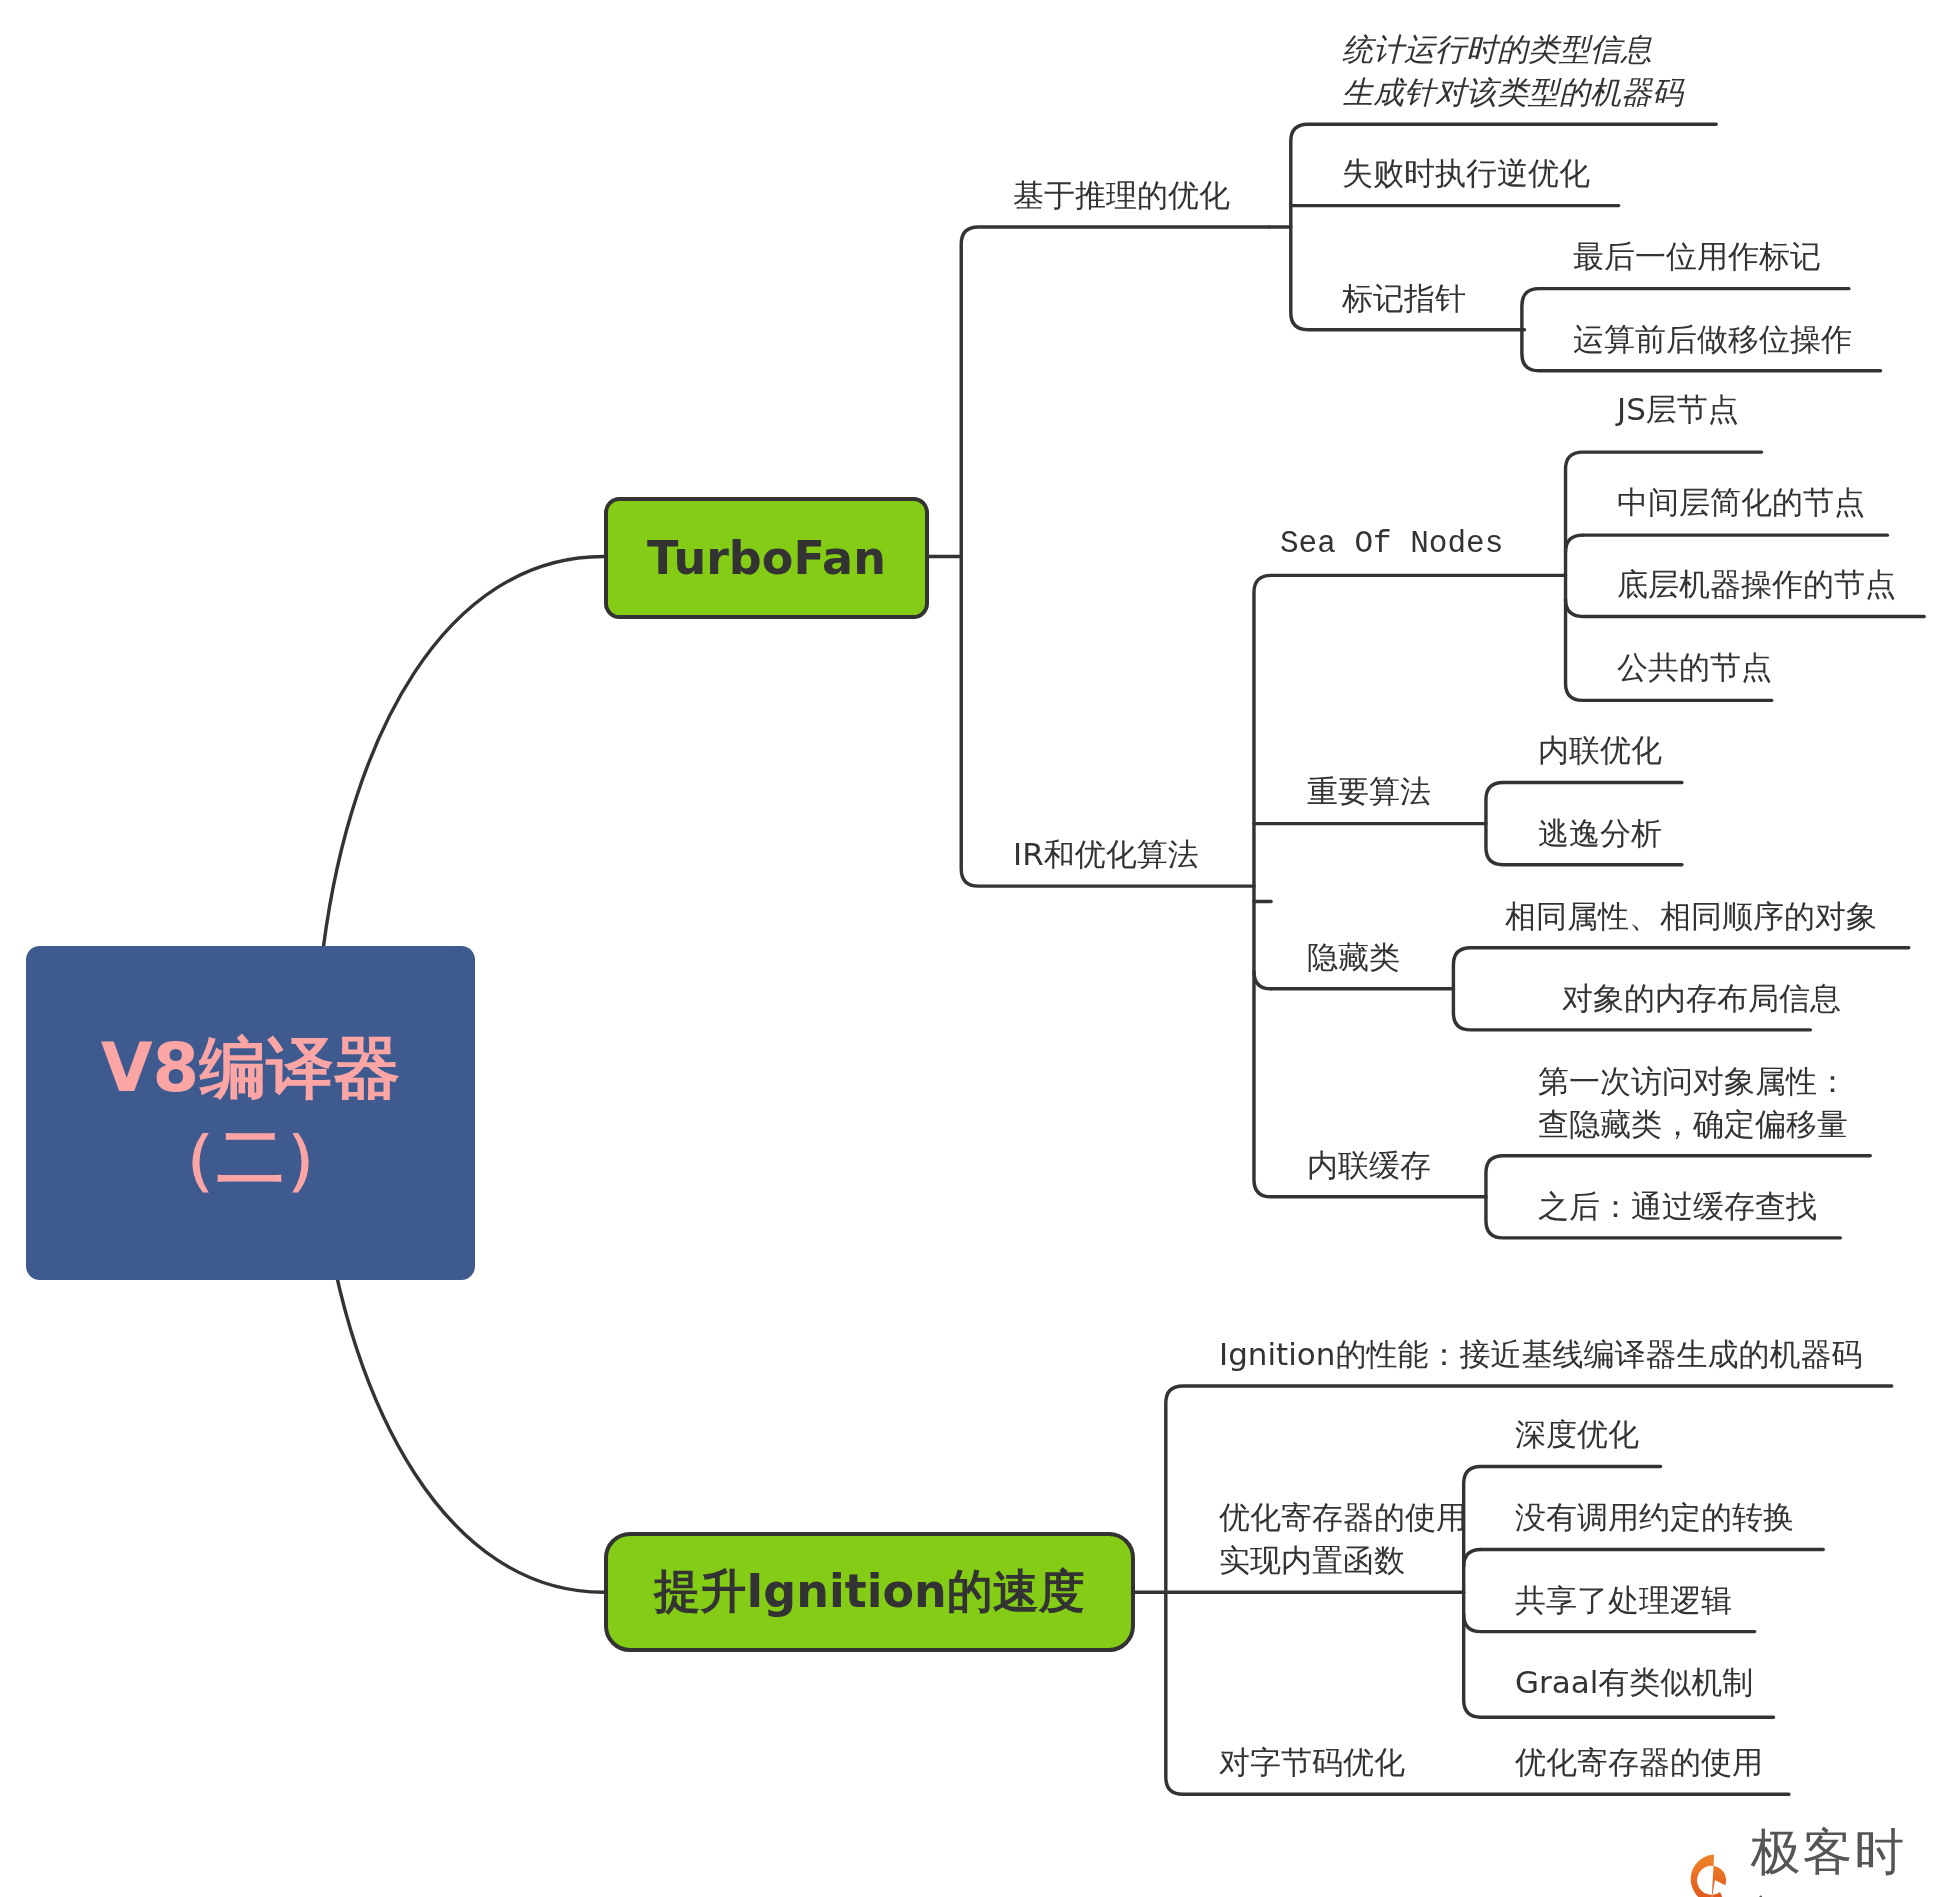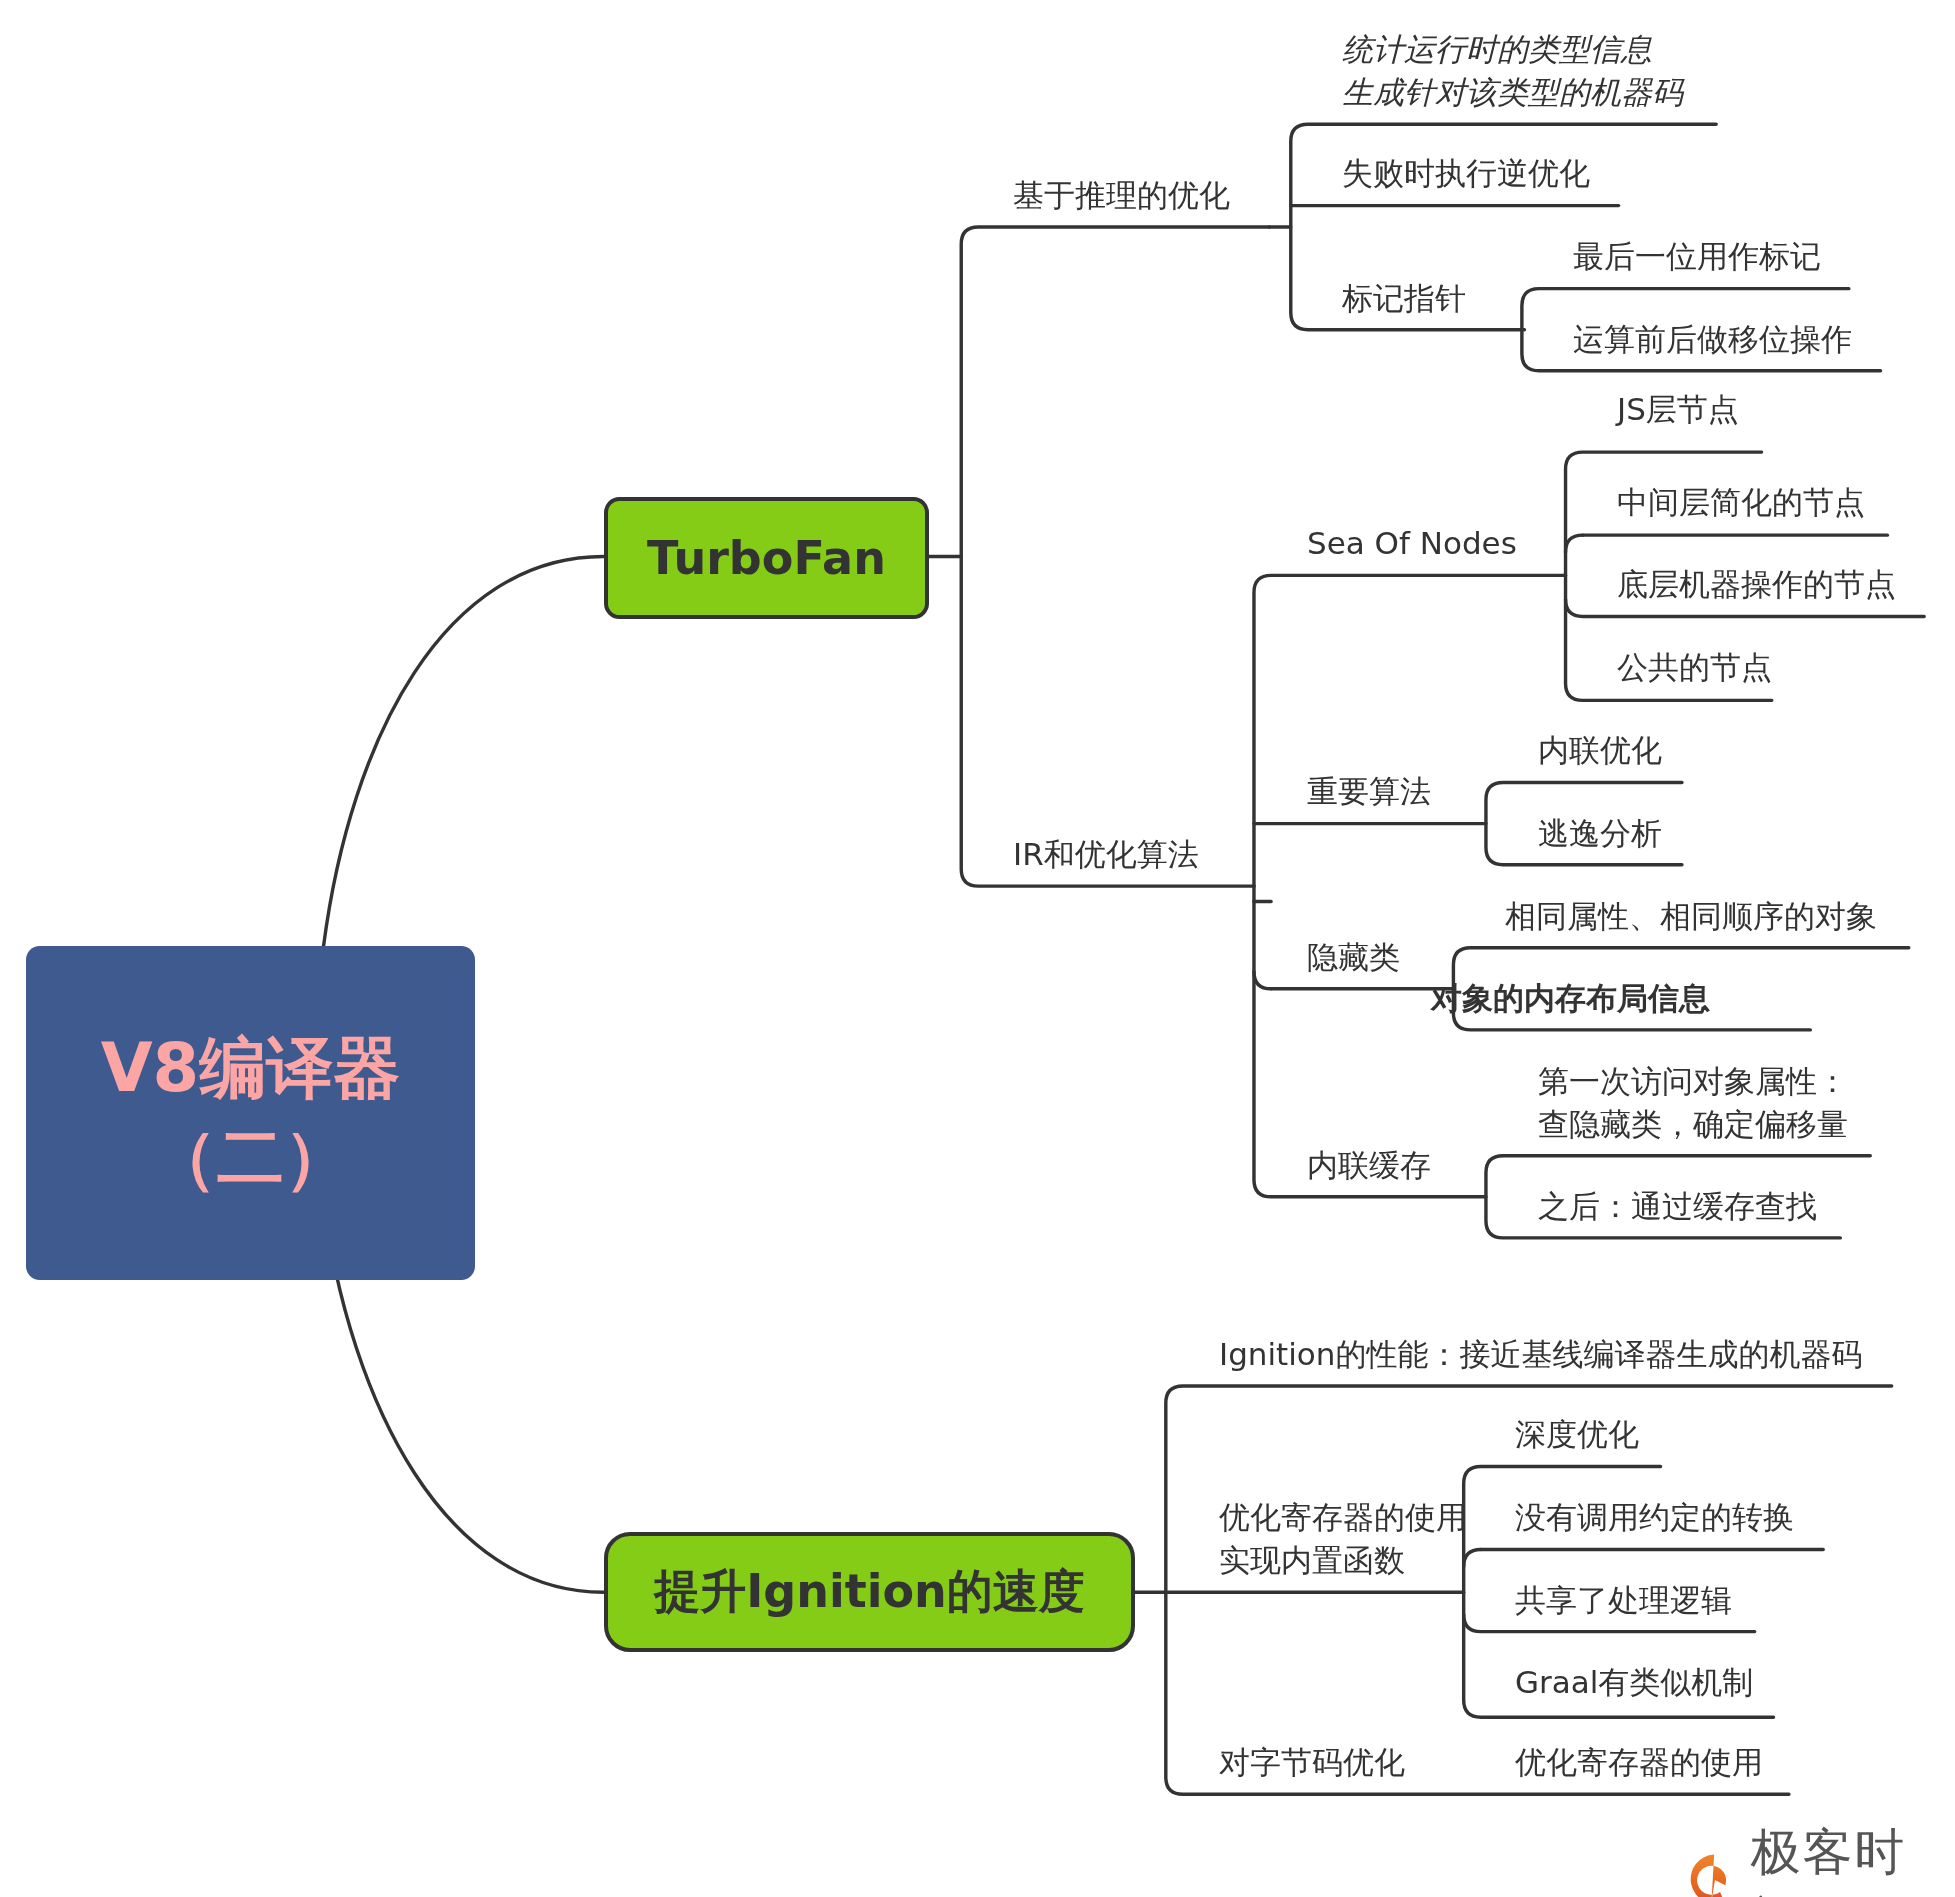--- a/index.html
+++ b/index.html
@@ -89,33 +89,33 @@
 <div class="label" style="left:1013px; top:174px;">基于推理的优化</div>
 <div class="label multi" style="left:1342px; top:28px;font-style:italic;">统计运行时的类型信息
 生成针对该类型的机器码</div>
 <div class="label" style="left:1342px; top:152px;">失败时执行逆优化</div>
 <div class="label" style="left:1342px; top:277px;">标记指针</div>
 <div class="label" style="left:1573px; top:235px;">最后一位用作标记</div>
 <div class="label" style="left:1573px; top:318px;">运算前后做移位操作</div>
 
 <div class="label" style="left:1013px; top:833px;">IR和优化算法</div>
 
-<div class="label" style="left:1307px; top:522px;">Sea Of Nodes</div>
+<div class="label" style="left:1280px; top:522px;font-family:Liberation Mono, monospace;">Sea Of Nodes</div>
 <div class="label" style="left:1617px; top:388px;">JS层节点</div>
 <div class="label" style="left:1617px; top:481px;">中间层简化的节点</div>
 <div class="label" style="left:1617px; top:563px;">底层机器操作的节点</div>
 <div class="label" style="left:1617px; top:646px;">公共的节点</div>
 
 <div class="label" style="left:1307px; top:770px;">重要算法</div>
 <div class="label" style="left:1538px; top:729px;">内联优化</div>
 <div class="label" style="left:1538px; top:812px;">逃逸分析</div>
 
 <div class="label" style="left:1307px; top:936px;">隐藏类</div>
 <div class="label" style="left:1505px; top:895px;">相同属性、相同顺序的对象</div>
-<div class="label" style="left:1431px; top:977px;font-weight:bold;">对象的内存布局信息</div>
+<div class="label" style="left:1562px; top:977px;">对象的内存布局信息</div>
 
 <div class="label" style="left:1307px; top:1144px;">内联缓存</div>
 <div class="label multi" style="left:1538px; top:1060px;">第一次访问对象属性：
 查隐藏类，确定偏移量</div>
 <div class="label" style="left:1538px; top:1185px;">之后：通过缓存查找</div>
 
 <div class="label" style="left:1219px; top:1333px;">Ignition的性能：接近基线编译器生成的机器码</div>
 <div class="label multi" style="left:1219px; top:1496px;">优化寄存器的使用
 实现内置函数</div>
 <div class="label" style="left:1515px; top:1413px;">深度优化</div>

